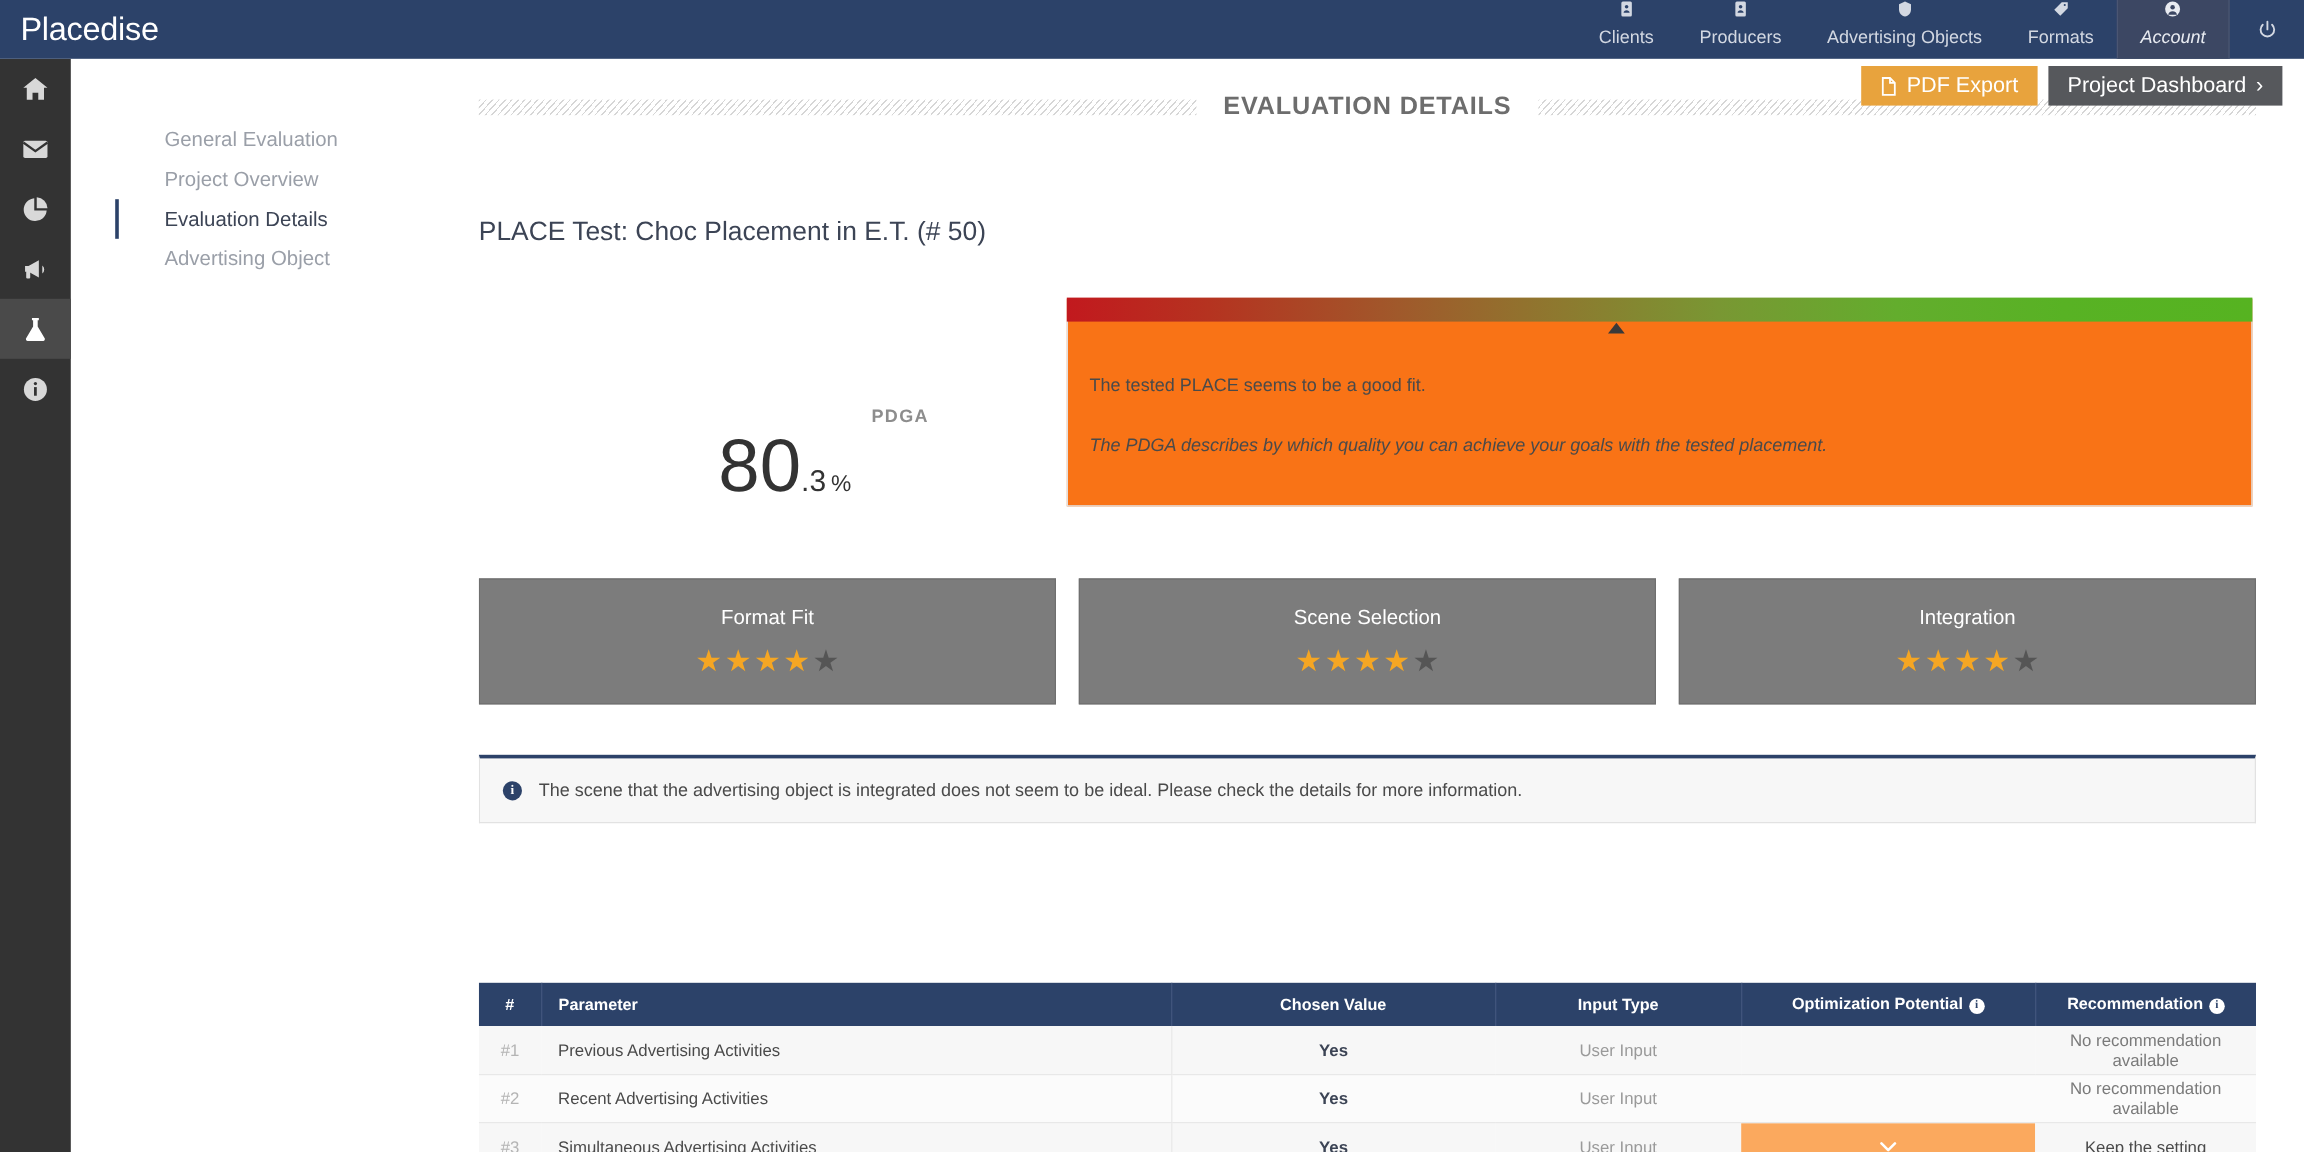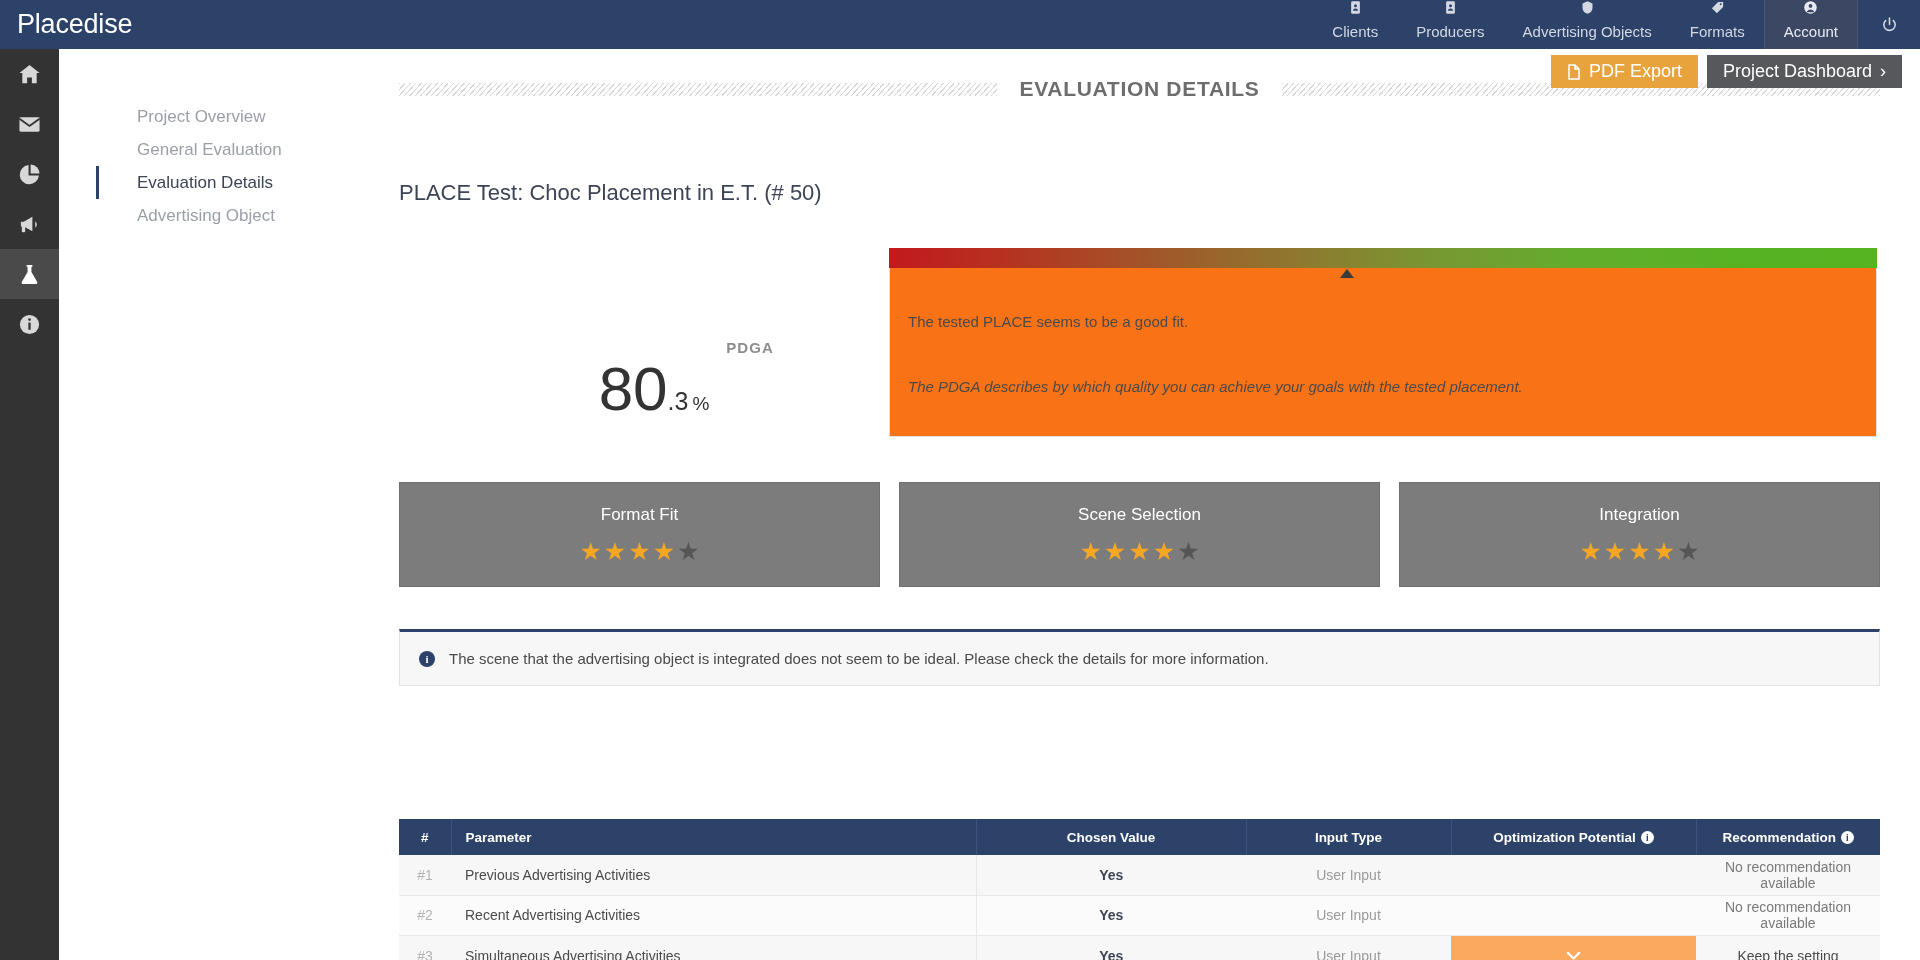--- a/index.html
+++ b/index.html
@@ -50,20 +50,21 @@
     font-size: 15px;
     white-space: nowrap;
     cursor: pointer;
     flex-direction: column;
   }
   .topnav-item.active {
     background: #3c4763;
     border-left: 1px solid #4b5673;
     border-right: 1px solid #4b5673;
     color: #e8ebf1;
+    font-style: italic;
   }
   .topnav-item .ic { display: flex; align-items: center; }
   .topnav-power {
     display: flex; align-items: center; justify-content: center;
     width: 62px; height: 49px; cursor: pointer;
   }
 
   
   .rail {
     position: absolute;
@@ -216,21 +217,21 @@
     position: absolute;
     top: 20px;
     left: 457px;
     width: 0; height: 0;
     border-left: 7px solid transparent;
     border-right: 7px solid transparent;
     border-bottom: 9px solid #3a3a3a;
   }
   .gtext { padding: 43px 18px 38px 18px; }
   .gtext p { font-size: 15px; color: #4a4a4a; line-height: 22px; }
-  .gtext p.italic { font-style: italic; margin-top: 43px; }
+  .gtext p.italic { font-style: italic; margin-top: 28px; }
 
   
   .cards {
     position: absolute;
     top: 433px; left: 0;
     width: 1481px;
     display: flex;
     gap: 19px;
   }
   .card {
@@ -449,22 +450,22 @@
         <svg width="23" height="23" viewBox="0 0 24 24" fill="#d8d8d8">
           <circle cx="12" cy="12" r="10"></circle>
           <rect x="10.8" y="10" width="2.4" height="7.5" fill="#333"></rect>
           <circle cx="12" cy="6.9" r="1.4" fill="#333"></circle>
         </svg>
       </span>
     </div>
   </div>
 
 <div class="subnav">
+    <div class="subnav-item">General Evaluation</div>
     <div class="subnav-item">Project Overview</div>
-    <div class="subnav-item">General Evaluation</div>
     <div class="subnav-item active">Evaluation Details</div>
     <div class="subnav-item">Advertising Object</div>
   </div>
 
 <div class="pagehead">
   <div class="hatch"></div>
   <div class="pagehead-title">EVALUATION DETAILS</div>
   <div class="hatch"></div>
 </div>
 

